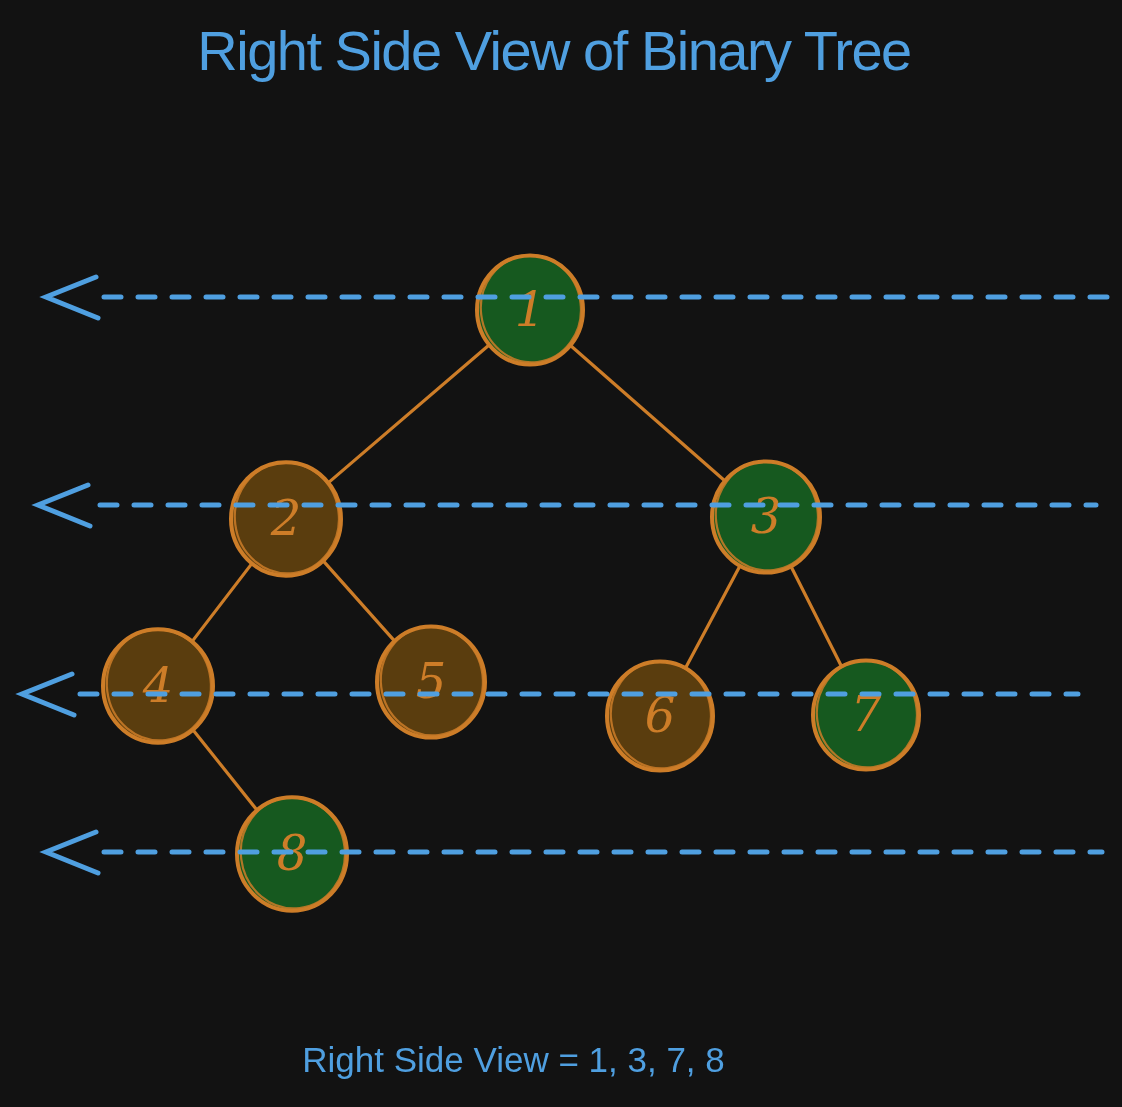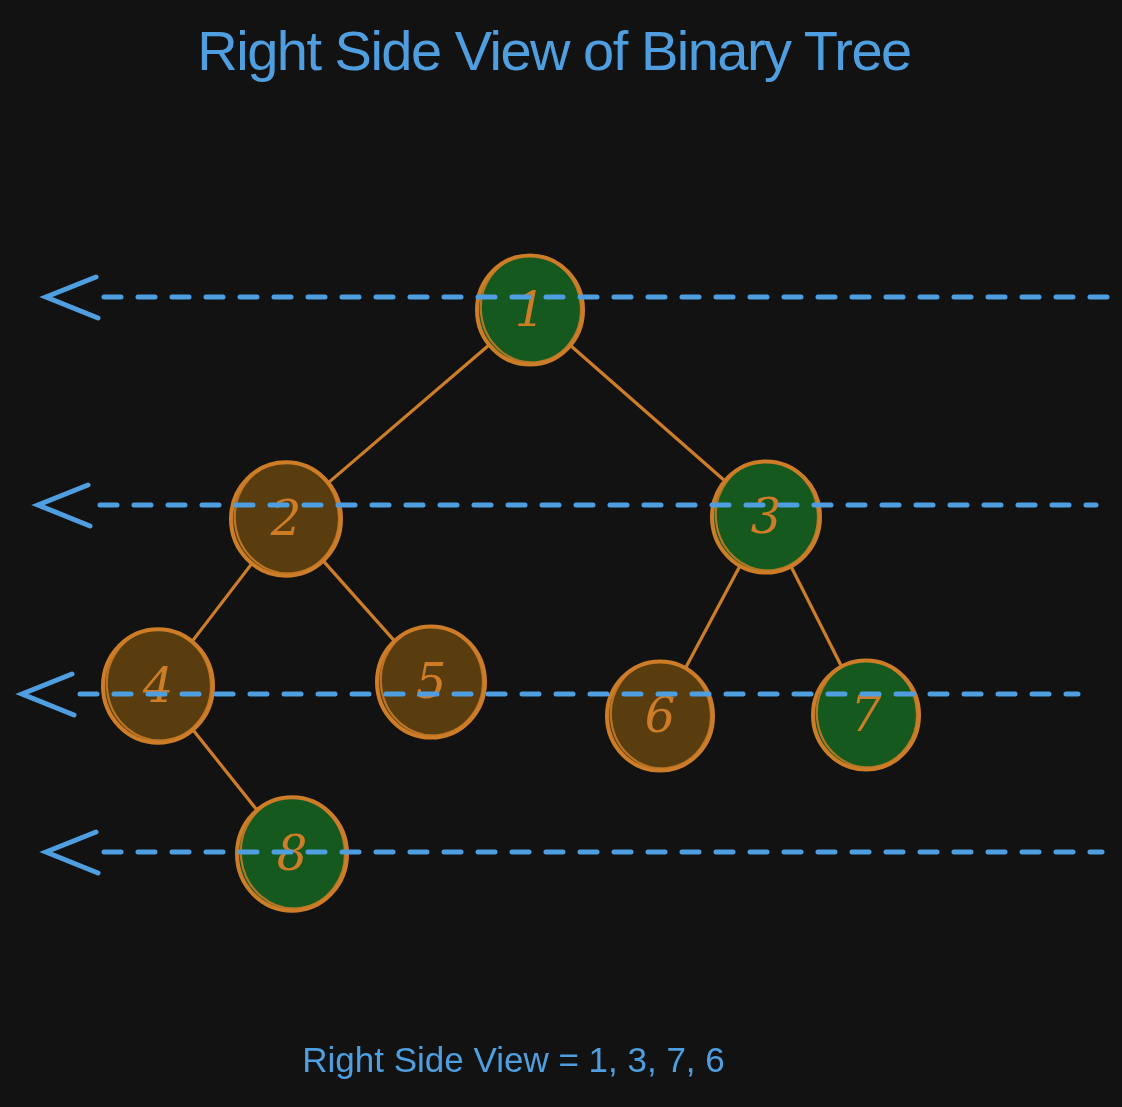--- a/index.html
+++ b/index.html
@@ -121,14 +121,14 @@
           <line x1="80" y1="694" x2="1078" y2="694" stroke-width="5" stroke-dasharray="17 17"></line>
           <path d="M 72 674 Q 32 690 22 694 Q 32 698 74 715" stroke-width="5"></path>
         </g>
         <g>
           <line x1="104" y1="852" x2="1102" y2="852" stroke-width="5" stroke-dasharray="17 17"></line>
           <path d="M 96 832 Q 56 848 46 852 Q 56 856 98 873" stroke-width="5"></path>
         </g>
       </g>
     </svg>
   <div class="title">Right Side View of Binary Tree</div>
-  <div class="caption">Right Side View = 1, 3, 7, 6</div>
+  <div class="caption">Right Side View = 1, 3, 7, 8</div>
 </div>
 
 </body></html>

